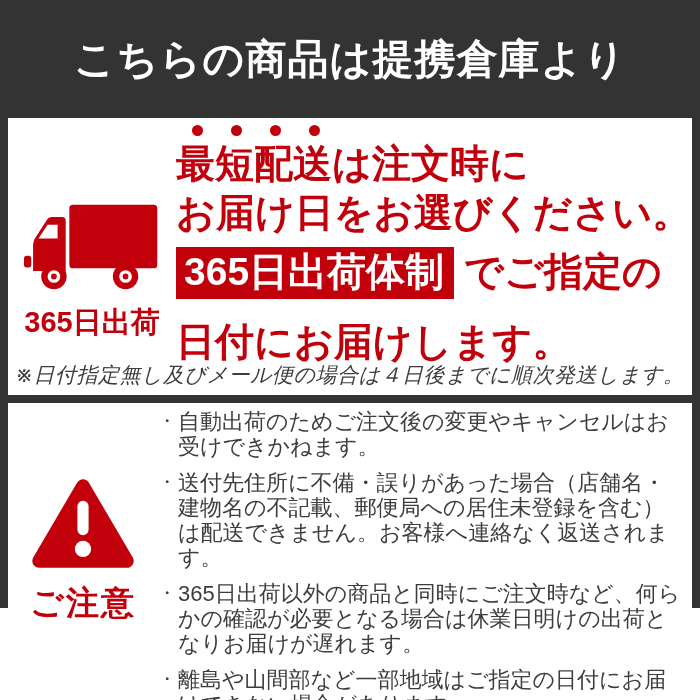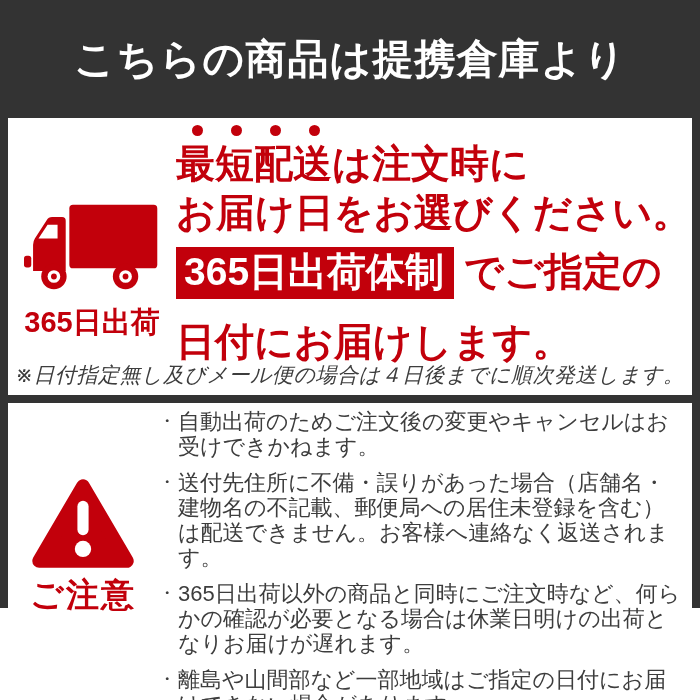--- a/index.html
+++ b/index.html
@@ -37,21 +37,21 @@
   .badge-row{display:flex;align-items:flex-end;margin-top:8px;margin-bottom:18px;}
   .badge{background:var(--red);color:#fff;font-weight:bold;font-size:39px;line-height:42px;
          padding:4px 10px 6px 8px;white-space:nowrap;}
   .badge-suffix{color:var(--red);font-weight:bold;font-size:39px;margin-left:10px;white-space:nowrap;}
   .footnote{position:absolute;left:0;right:0;bottom:6px;text-align:center;
             color:var(--body-text);font-size:21px;letter-spacing:0.5px;font-style:italic;}
 
   
   .p2-left{width:150px;flex:none;display:flex;flex-direction:column;align-items:center;padding-top:72px;}
   .tri-svg{width:112px;height:98px;display:block;}
-  .caution-label{color:var(--red);font-weight:bold;font-size:33px;letter-spacing:2px;white-space:nowrap;}
+  .caution-label{color:var(--red);font-weight:bold;font-size:33px;margin-top:8px;letter-spacing:2px;white-space:nowrap;}
   .bullets{flex:1;list-style:none;padding:6px 8px 0 0;color:var(--body-text);
            font-size:22px;line-height:25px;}
   .bullets li{display:flex;margin-bottom:11px;}
   .bullets .marker{flex:none;width:20px;font-size:18px;line-height:25px;}
   .bullets .btext{flex:1;}
 </style>
 </head>
 <body>
 
 <div class="canvas">

